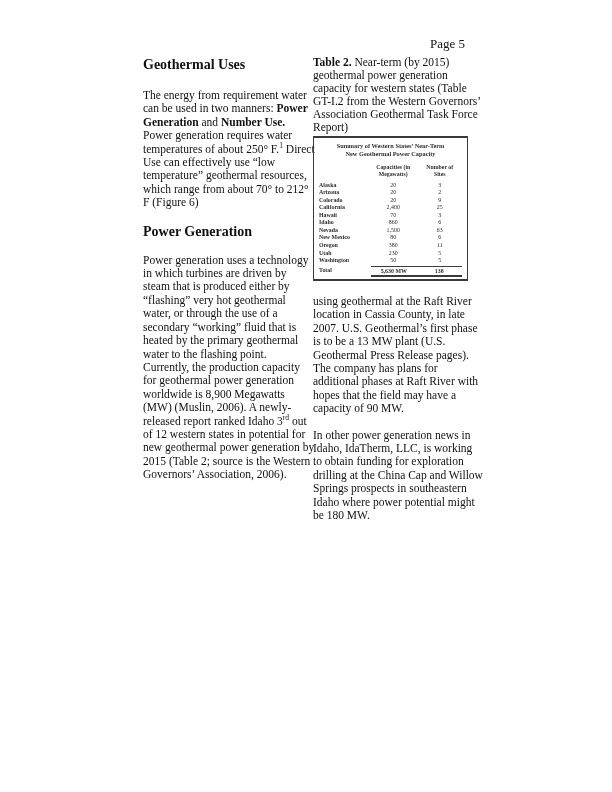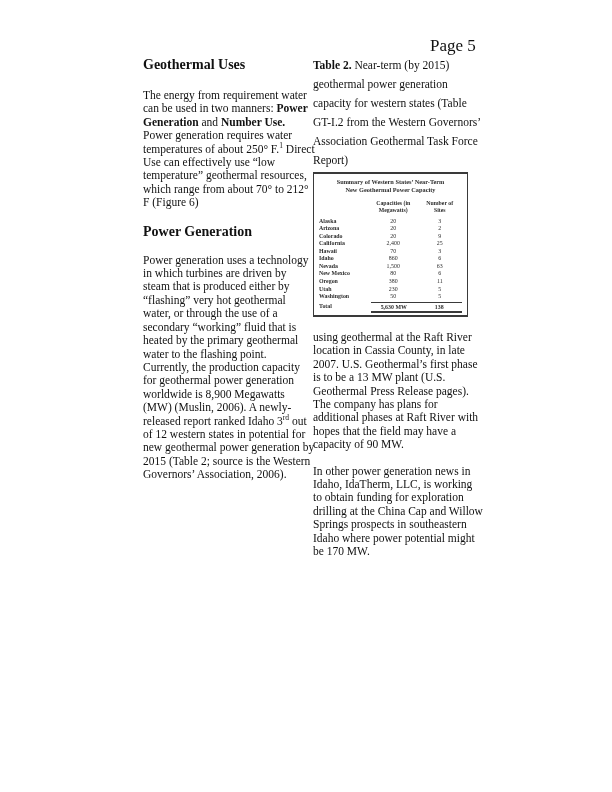--- a/index.html
+++ b/index.html
@@ -7,36 +7,36 @@
     position:relative;
     width:612px; height:792px;
     background:#ffffff;
     font-family:"Liberation Serif", serif;
     color:#111;
     overflow:hidden;
     margin:0 auto;
   }
   .page-number {
     position:absolute; top:36px; left:430px;
-    font-size:17px;
+    font-size:13px;
   }
   .col { position:absolute; top:56px; }
   .col.left  { left:143px; width:172px; }
   .col.right { left:313px; width:170px; }
   h1.sect {
     font-size:14px; font-weight:bold; margin:0 0 16px 0; line-height:17px;
   }
   h2.sect {
     font-size:14px; font-weight:bold; margin:10px 0 14px 0; line-height:17px;
   }
   p.body {
     font-size:11.5px; line-height:13.4px; margin:0 0 13px 0; text-align:left;
   }
   p.caption {
-    font-size:11.5px; line-height:19px; margin:0 0 2px 0;
+    font-size:11.5px; line-height:13px; margin:0 0 2px 0;
   }
   sup { font-size:7.5px; vertical-align:super; line-height:0; }
 
   
   .table-image {
     box-sizing:border-box;
     width:155px; height:145px;
     border:1.5px solid #3a3a3a;
     border-top-width:2.5px;
     border-bottom-width:2px;
@@ -158,17 +158,17 @@
       <div class="t-grid t-total">
         <div class="state">Total</div>
         <div class="t-nums">
           <div>5,630 MW</div>
           <div>138</div>
         </div>
       </div>
     </div>
 
     <p class="body">using geothermal at the Raft River location in Cassia County, in late 2007.  U.S. Geothermal’s first phase is to be a 13 MW plant (U.S. Geothermal Press Release pages).   The company has plans for additional phases at Raft River with hopes that the field may have a capacity of 90 MW.</p>
-    <p class="body">In other power generation news in Idaho, IdaTherm, LLC, is working to obtain funding for exploration drilling at the China Cap and Willow Springs prospects in southeastern Idaho where power potential might be 170 MW.</p>
+    <p class="body">In other power generation news in Idaho, IdaTherm, LLC, is working to obtain funding for exploration drilling at the China Cap and Willow Springs prospects in southeastern Idaho where power potential might be 180 MW.</p>
   </div>
 
 
 </div>
 
 </body></html>

